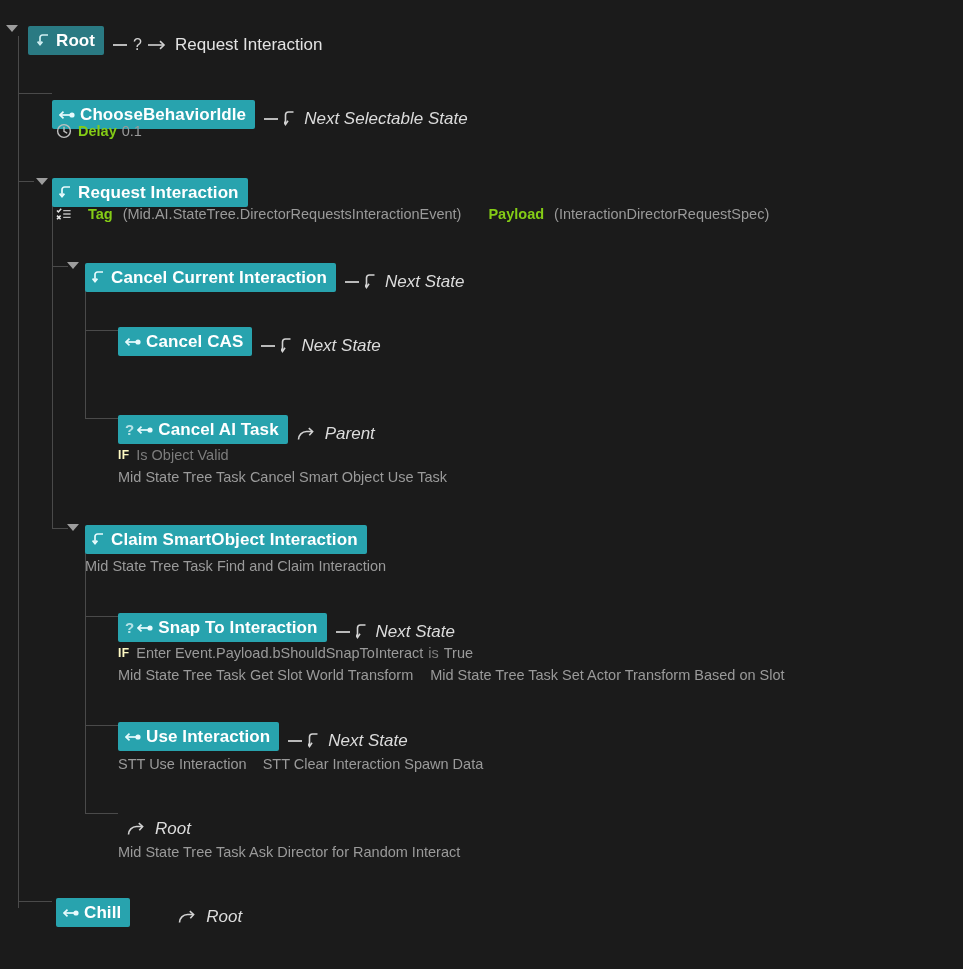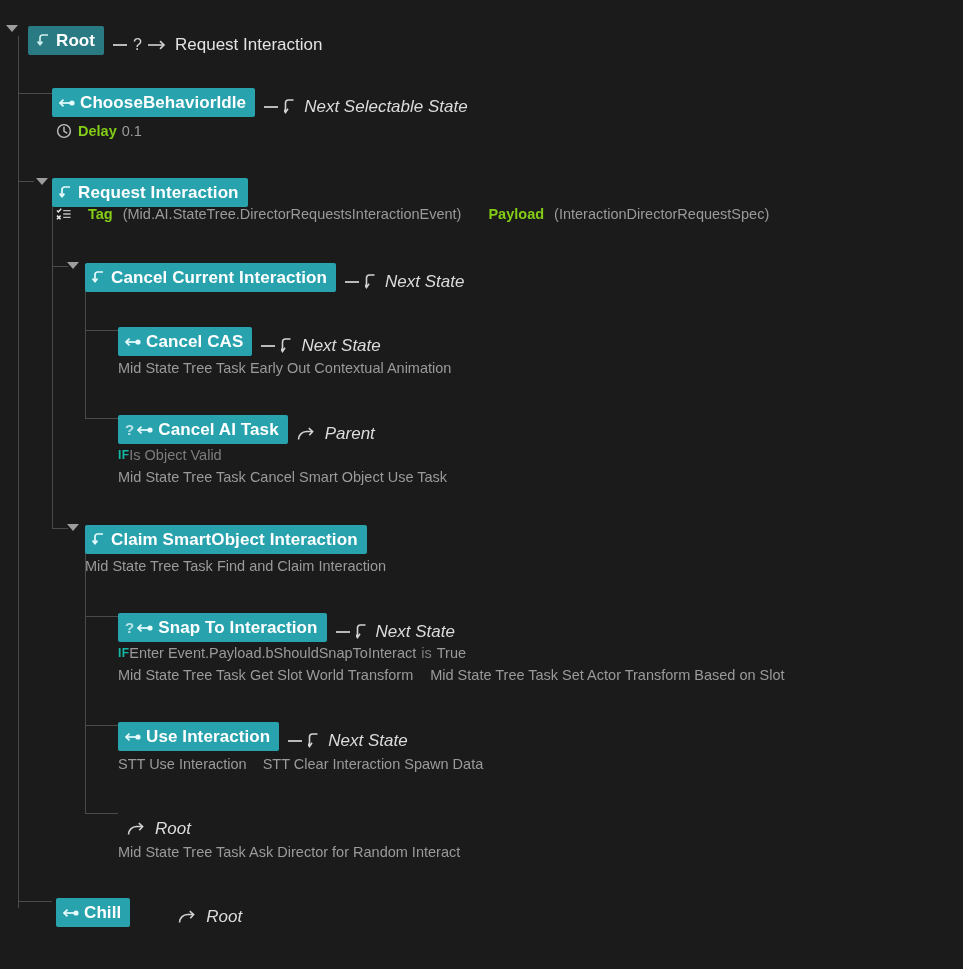--- a/index.html
+++ b/index.html
@@ -107,21 +107,22 @@
   .detail .tasks { color: #9a9a9a; }
   .detail .dicon {
     display: inline-flex;
     align-items: center;
     margin-right: 6px;
     flex: 0 0 auto;
   }
   .detail .iflabel {
     font-size: 12px;
     font-weight: bold;
-    color: #14b8a6;
+    color: #fef9c3;
+    margin-right: 7px;
     letter-spacing: .3px;
   }
 
   
   .vline {
     position: absolute;
     width: 1px;
     background: #4a4a4a;
   }
   .hline {
@@ -181,21 +182,21 @@
       <span class="tarrow">
         <svg width="20" height="14" viewBox="0 0 20 14">
             <path d="M1 7 H17" stroke="#d2d2d2" stroke-width="1.6" fill="none"></path>
             <path d="M13 3.2 L17 7 L13 10.8" stroke="#d2d2d2" stroke-width="1.6" fill="none"></path>
           </svg>
       </span>
       <span class="ttext plain">Request Interaction</span>
     </div>
   </div>
 
-  <div class="row" style="left:52px; top:76px;">
+  <div class="row" style="left:52px; top:88px;">
     <div class="chip">
       <span class="glyph">
         <svg width="17" height="12" viewBox="0 0 17 12">
             <path d="M1 6 H11" stroke="#e8fbfd" stroke-width="1.7" fill="none"></path>
             <path d="M4.5 2.6 L1 6 L4.5 9.4" stroke="#e8fbfd" stroke-width="1.7" fill="none"></path>
             <circle cx="13" cy="6" r="2.6" fill="#e8fbfd"></circle>
           </svg>
       </span>
       <span class="label">ChooseBehaviorIdle</span>
     </div>
@@ -285,23 +286,20 @@
       <span class="dash"></span>
       <span class="tarrow">
         <svg width="12" height="18" viewBox="0 0 12 18">
             <path d="M9.5 2 H4.5 A3 3 0 0 0 1.5 5 V13.5" stroke="#d2d2d2" stroke-width="1.6" fill="none"></path>
             <path d="M-1 10.8 L1.5 14.5 L4 10.8" stroke="#d2d2d2" stroke-width="1.6" fill="none"></path>
           </svg>
       </span>
       <span class="ttext">Next State</span>
     </div>
   </div>
-  <div class="detail" style="left:118px; top:357px;">
-    <span class="tasks">Mid State Tree Task Early Out Contextual Animation</span>
-  </div>
 
   <div class="row" style="left:118px; top:403px;">
     <div class="chip">
       <span class="qmark">?</span>
       <span class="glyph">
         <svg width="17" height="12" viewBox="0 0 17 12">
             <path d="M1 6 H11" stroke="#e8fbfd" stroke-width="1.7" fill="none"></path>
             <path d="M4.5 2.6 L1 6 L4.5 9.4" stroke="#e8fbfd" stroke-width="1.7" fill="none"></path>
             <circle cx="13" cy="6" r="2.6" fill="#e8fbfd"></circle>
           </svg>

